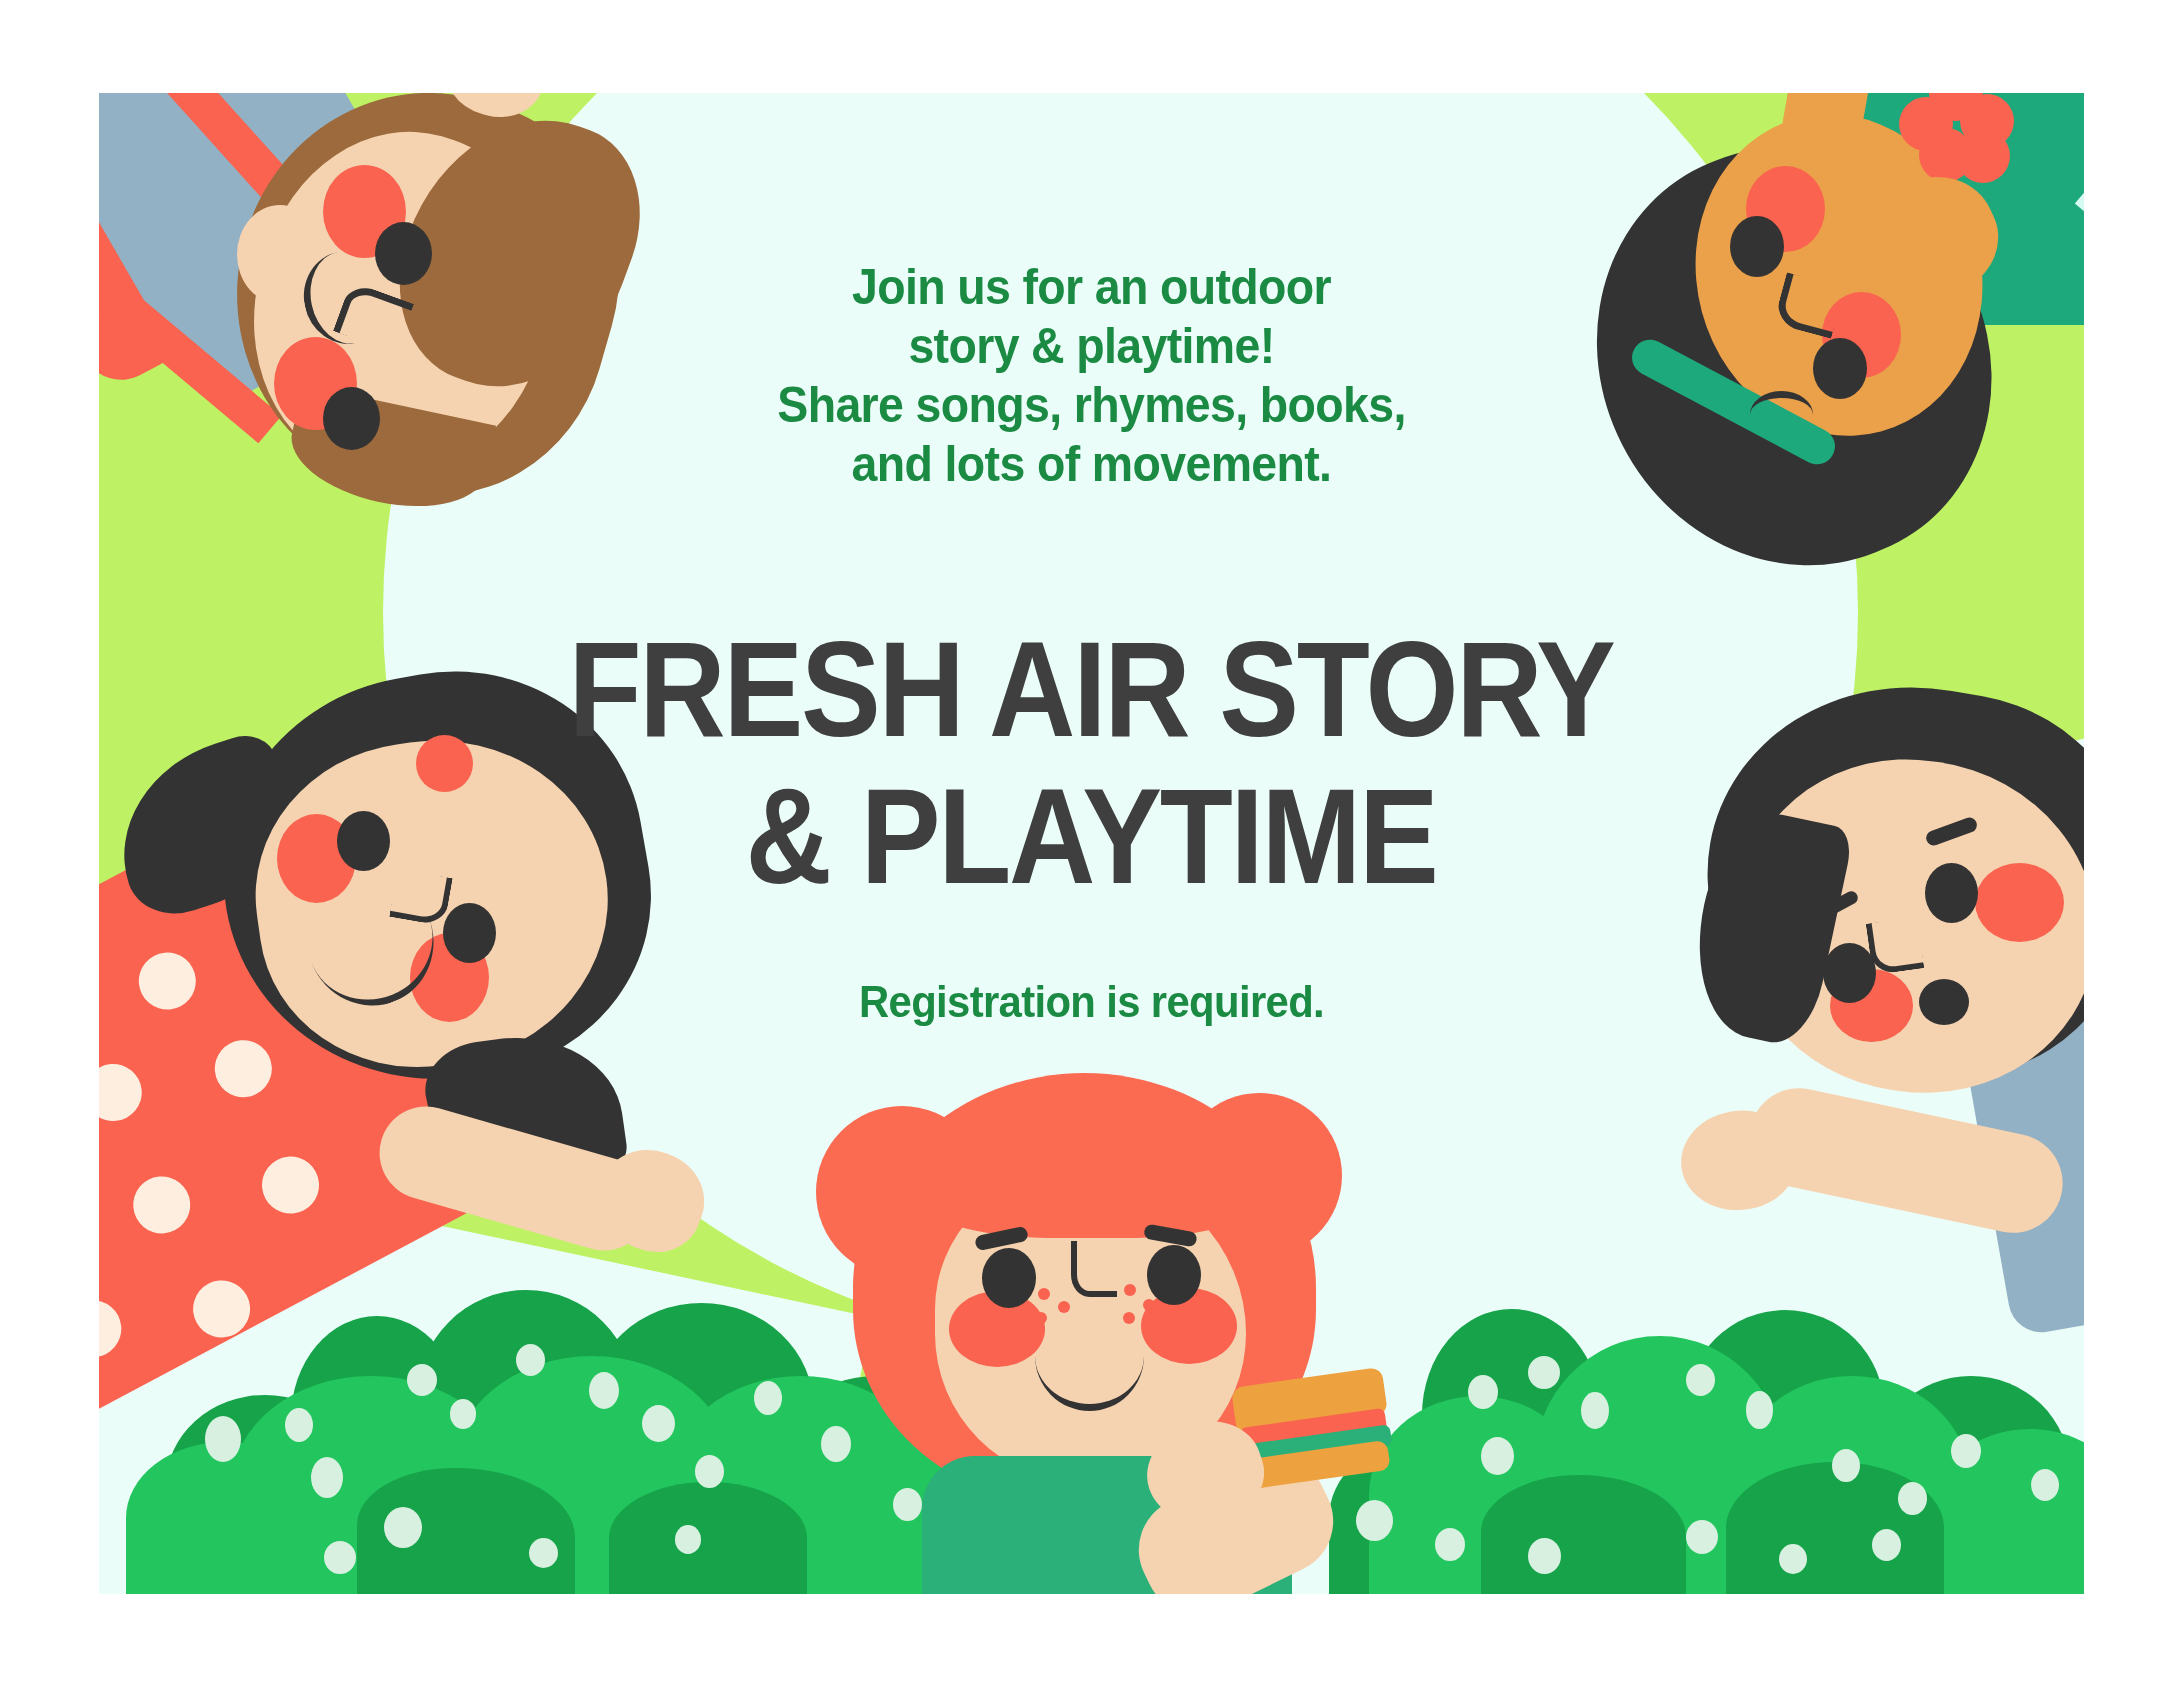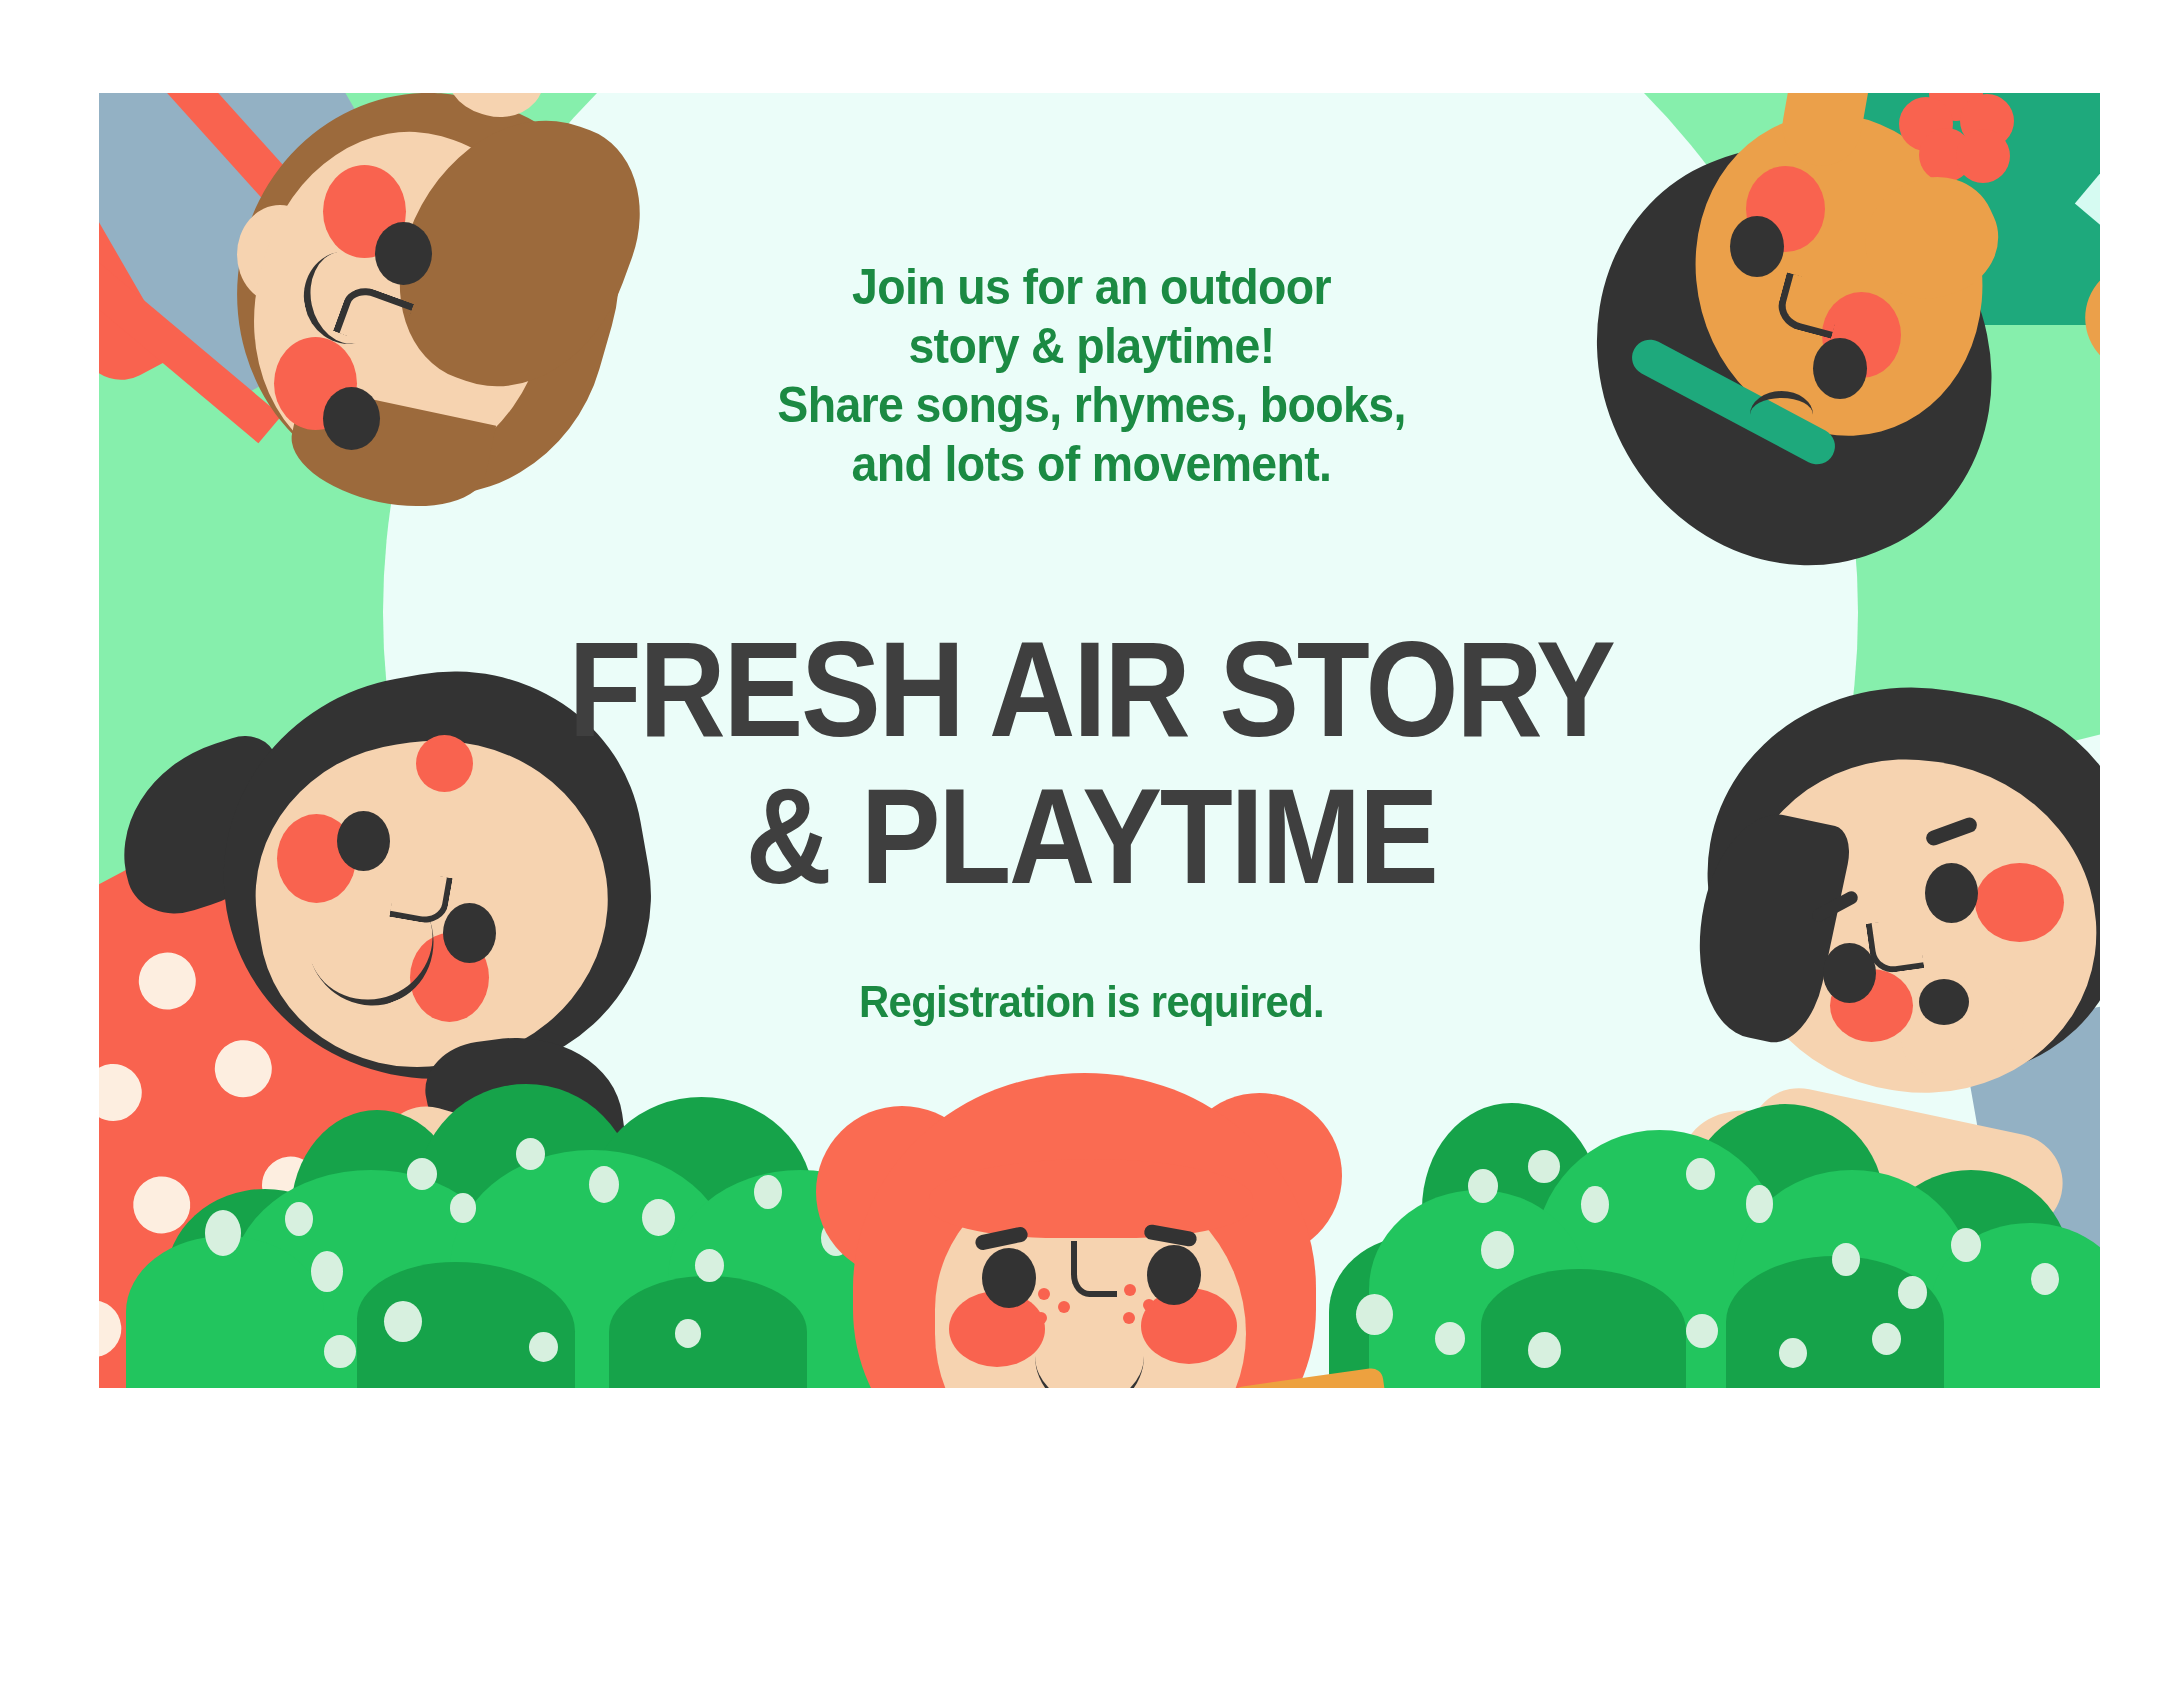--- a/index.html
+++ b/index.html
@@ -5,24 +5,23 @@
   html,body{margin:0;padding:0;}
   body{
     width:2183px;height:1687px;
     background:#ffffff;
     font-family:"Liberation Sans", sans-serif;
     overflow:hidden;
   }
   .poster{
     position:absolute;
     left:99px; top:93px;
-    width:1985px; height:1295px;
-    background:#86efac;
+    width:1985px; height:1501px;
+    background:#bef264;
     overflow:hidden;
-    padding-left:16px;
   }
   
   .bg-circle{
     position:absolute;
     left:284px; top:-218px;
     width:1475px; height:1475px;
     border-radius:50%;
     background:#ebfdf9;
   }
   .bg-wedge{

